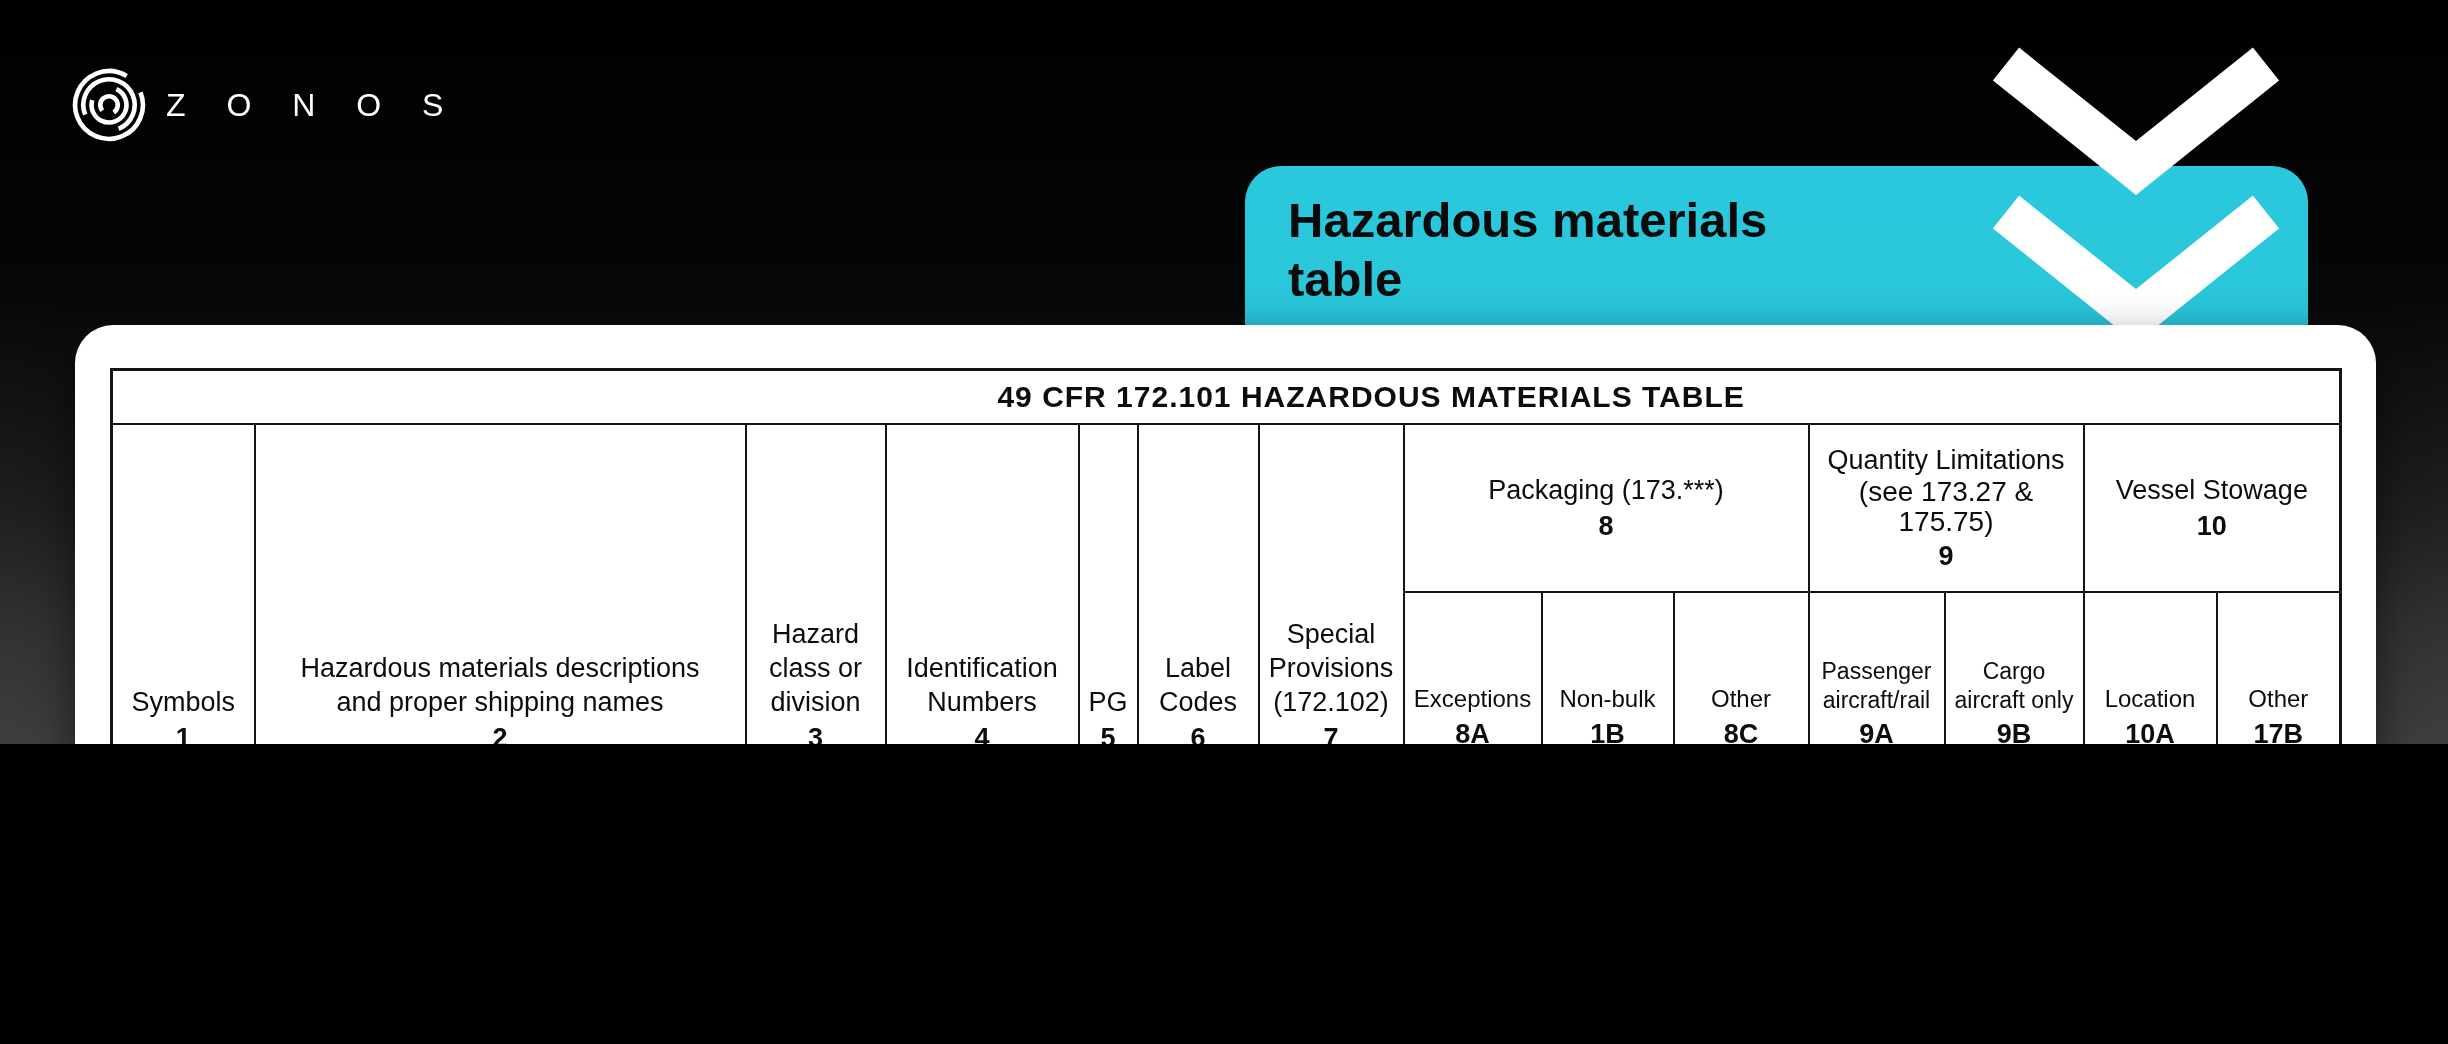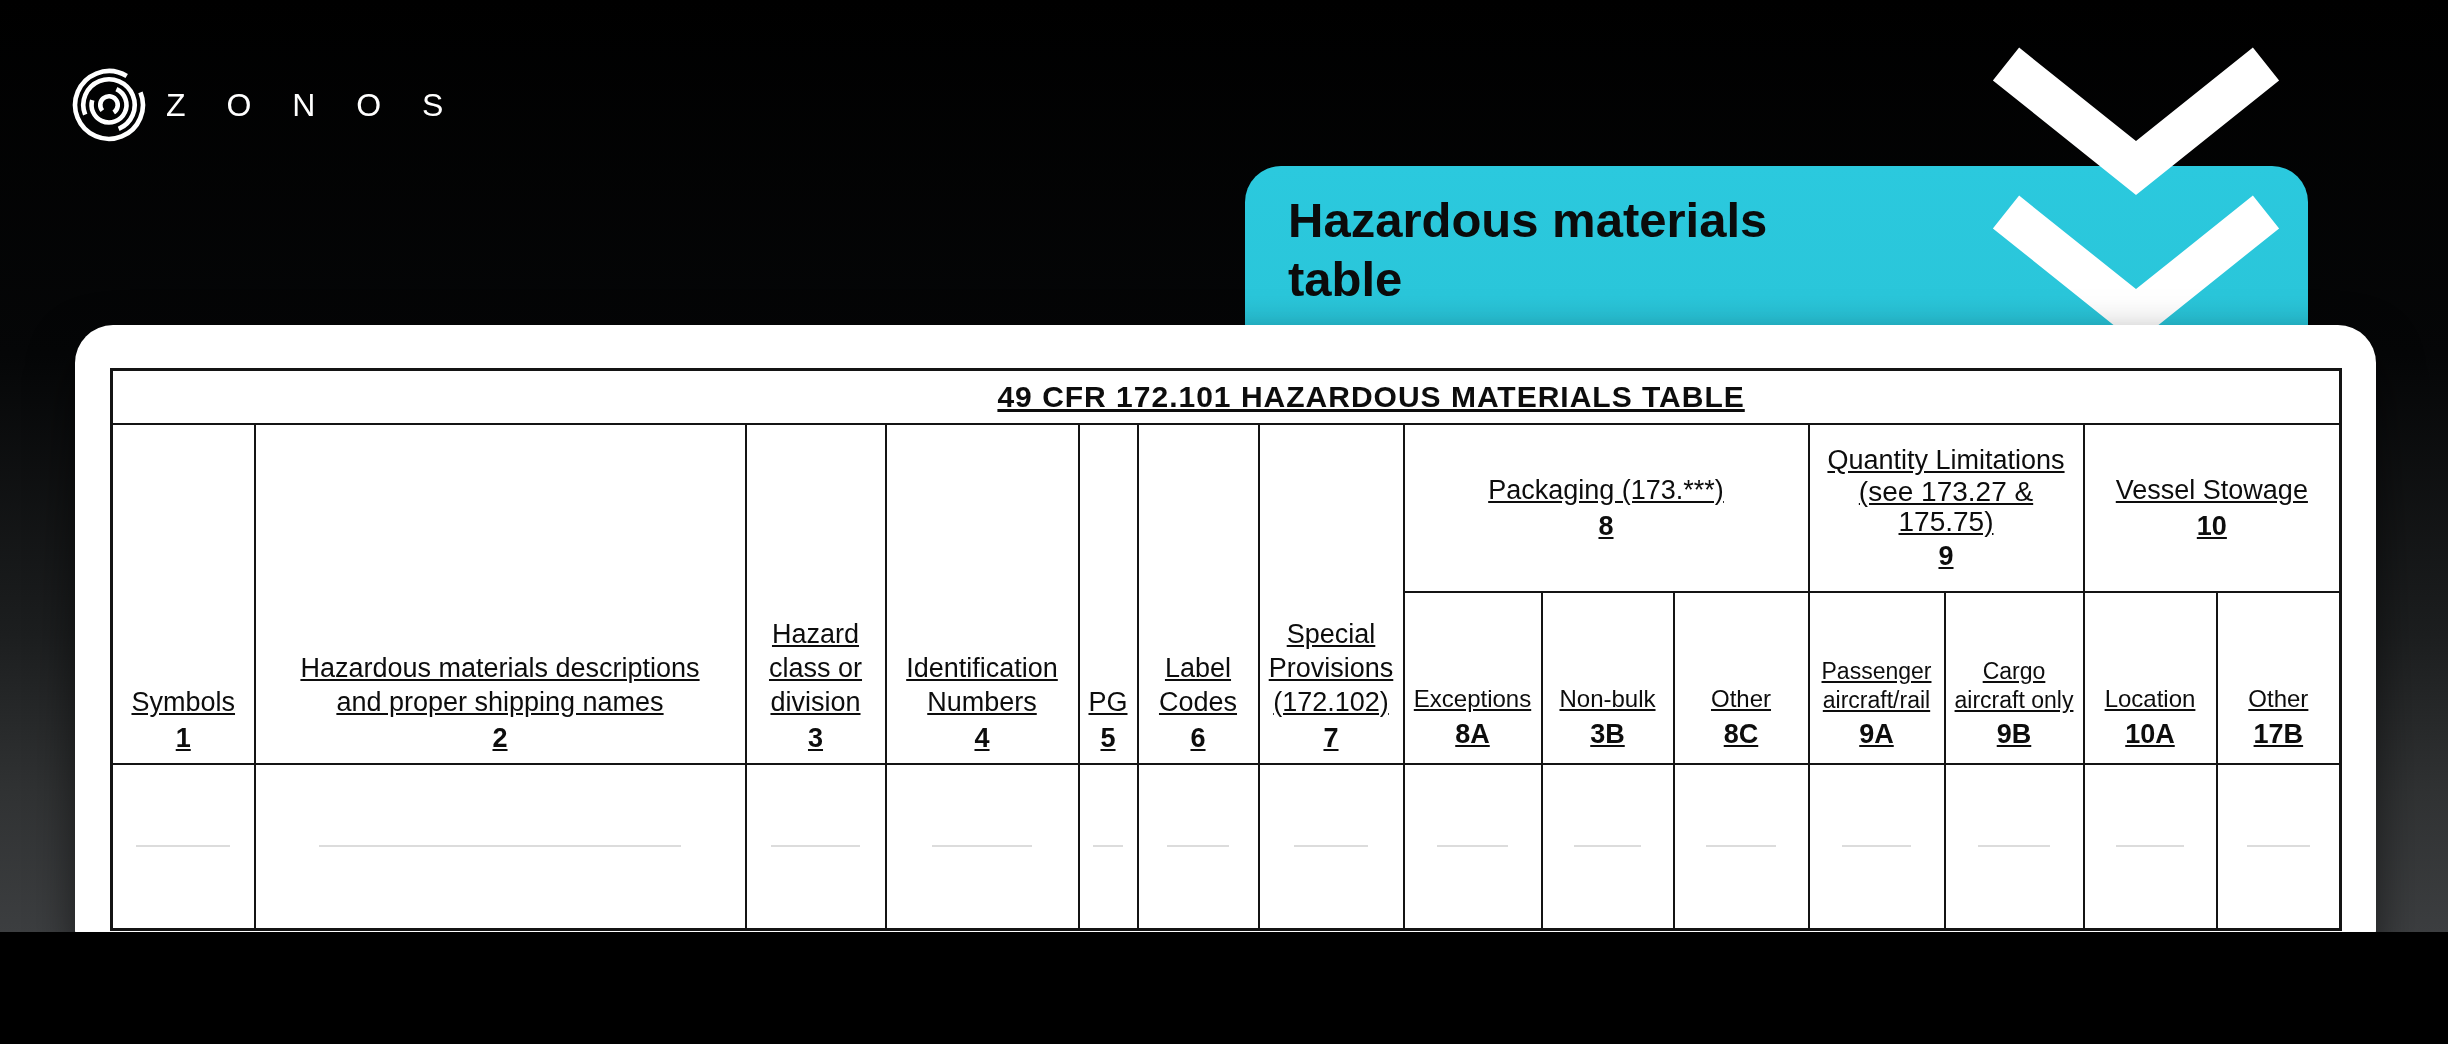--- a/index.html
+++ b/index.html
@@ -1,20 +1,20 @@
 <!DOCTYPE html>
 <html><head>
 <meta charset="utf-8">
 <style>
   * { margin:0; padding:0; box-sizing:border-box; }
   html,body { width:2448px; height:1044px; background:#000; }
   body { font-family:"Liberation Sans", sans-serif; }
 
   .stage {
-    position:relative; width:2448px; height:932px; overflow:hidden;
+    position:relative; width:2448px; height:744px; overflow:hidden;
     background:linear-gradient(180deg,#000000 0%,#050607 38%,#1c1e1f 68%,#303233 85%,#3c3e40 100%);
   }
 
   
   .logo { position:absolute; left:72px; top:68px; display:flex; align-items:center; z-index:4; }
   .logo-icon { width:74px; height:74px; display:block; }
   .wordmark {
     margin-left:20px; color:#ffffff; font-size:32px; font-weight:500;
     letter-spacing:16px; line-height:74px; white-space:nowrap;
   }
@@ -34,21 +34,21 @@
   .chevrons { position:absolute; left:1958px; top:28px; width:352px; height:330px; z-index:2; overflow:visible; }
 
   
   .card {
     position:absolute; left:75px; top:325px; width:2301px; height:642px;
     background:#ffffff; border-radius:38px; z-index:3;
     box-shadow:0 18px 45px rgba(0,0,0,0.55);
   }
   table.hazmat {
     margin:43px 0 0 35px; width:2229px; border-collapse:collapse; table-layout:fixed;
-    border:3px solid #141414; color:#0d0d0d;text-decoration:underline;
+    border:3px solid #141414; color:#0d0d0d;
   }
   td { border:2px solid #141414; text-align:center; overflow:hidden; }
 
   .title-cell {
     height:54px; font-weight:bold; font-size:30px; letter-spacing:1px;
     padding-left:290px; white-space:nowrap;
   }
   tr.head-top  { height:168px; }
   tr.head-sub  { height:172px; }
   tr.data-row  { height:166px; }
@@ -173,21 +173,21 @@
         </td>
       </tr>
 
       <tr class="head-sub">
         <td class="sub-head">
           <div class="hlabel">Exceptions</div>
           <div class="hnum">8A</div>
         </td>
         <td class="sub-head">
           <div class="hlabel">Non-bulk</div>
-          <div class="hnum">3B</div>
+          <div class="hnum">1B</div>
         </td>
         <td class="sub-head">
           <div class="hlabel">Other</div>
           <div class="hnum">8C</div>
         </td>
         <td class="sub-head small">
           <div class="hlabel">Passenger
 aircraft/rail</div>
           <div class="hnum">9A</div>
         </td>

